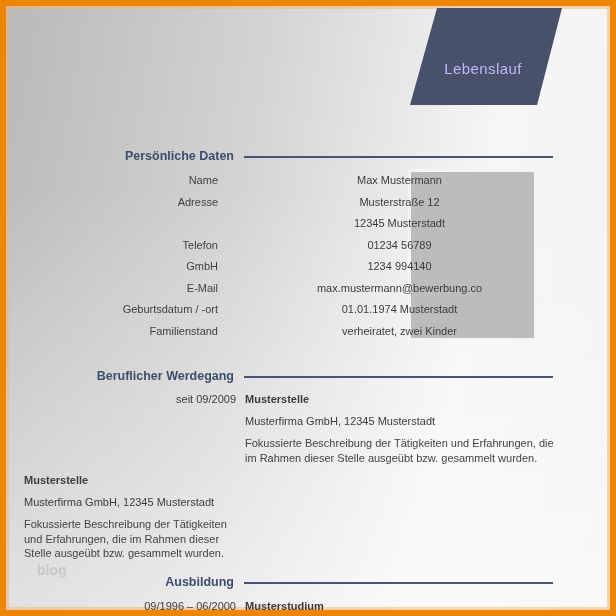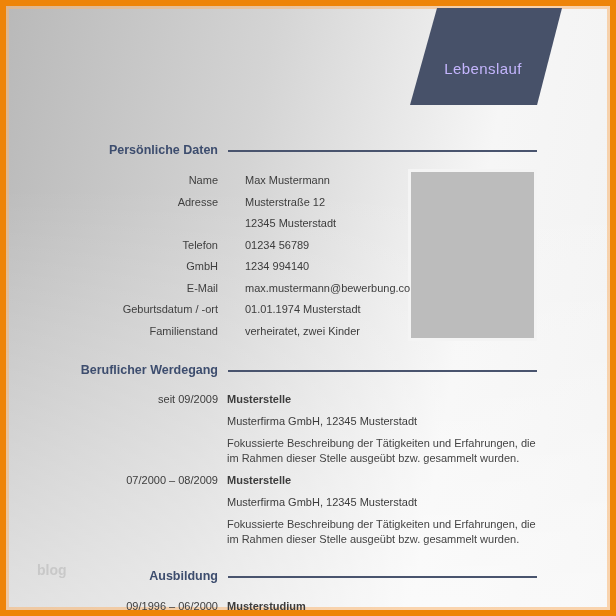--- a/index.html
+++ b/index.html
@@ -43,24 +43,25 @@
   }
   .photo {
     position: absolute;
     left: 402px; top: 163px;
     width: 123px; height: 166px;
     background: #bcbcbc;
     border: 3px solid rgba(250,250,250,0.9);
   }
   .section-heading {
     position: absolute;
-    left: 0;
+    left: 16px;
     width: 548px;
     display: flex;
     align-items: flex-start;
+    margin-top: 6px;
   }
   .section-heading .htext {
     width: 212px;
     text-align: right;
     font-size: 12.5px;
     font-weight: 700;
     color: #3d4d6e;
     line-height: 15px;
     white-space: nowrap;
   }
@@ -74,28 +75,29 @@
   .prow-block { position: absolute; left: 0; top: 164px; width: 548px; }
   .prow {
     display: grid;
     grid-template-columns: 212px 1fr;
     column-gap: 27px;
     height: 21.5px;
     font-size: 11px;
     line-height: 21.5px;
   }
   .prow .lbl { text-align: right; color: #3f3f3f; }
-  .prow .val { text-align: left; color: #3c3c3c; }
+  .prow .val { text-align: center; color: #3c3c3c; }
   .entries { position: absolute; left: 0; width: 548px; }
   .entry {
     display: grid;
     grid-template-columns: 212px 320px;
     column-gap: 9px;
     margin-bottom: 8px;
     font-size: 11px;
+    margin-left: 18px;
   }
   .entry .date { text-align: right; line-height: 15px; white-space: nowrap; }
   .entry .etitle { font-weight: 700; line-height: 15px; margin-bottom: 7px; }
   .entry .eorg { line-height: 15px; margin-bottom: 7px; }
   .entry .edesc { line-height: 14.5px; color: #434343; }
   .pos-personal-heading { top: 137px; }
   .pos-career-heading { top: 357px; }
   .pos-career-entries { top: 386px; }
   .pos-education-heading { top: 563px; }
   .pos-education-entries { top: 593px; }
@@ -161,21 +163,20 @@
   <div class="entries pos-career-entries">
     <div class="entry">
       <div class="date">seit 09/2009</div>
       <div class="ebody">
         <div class="etitle">Musterstelle</div>
         <div class="eorg">Musterfirma GmbH, 12345 Musterstadt</div>
         <div class="edesc">Fokussierte Beschreibung der Tätigkeiten und Erfahrungen, die im Rahmen dieser Stelle ausgeübt bzw. gesammelt wurden.</div>
       </div>
     </div>
     <div class="entry">
-      <div class="date">07/2000 – 08/2009</div>
       <div class="ebody">
         <div class="etitle">Musterstelle</div>
         <div class="eorg">Musterfirma GmbH, 12345 Musterstadt</div>
         <div class="edesc">Fokussierte Beschreibung der Tätigkeiten und Erfahrungen, die im Rahmen dieser Stelle ausgeübt bzw. gesammelt wurden.</div>
       </div>
     </div>
   </div>
 
   <div class="section-heading pos-education-heading">
     <div class="htext">Ausbildung</div>

